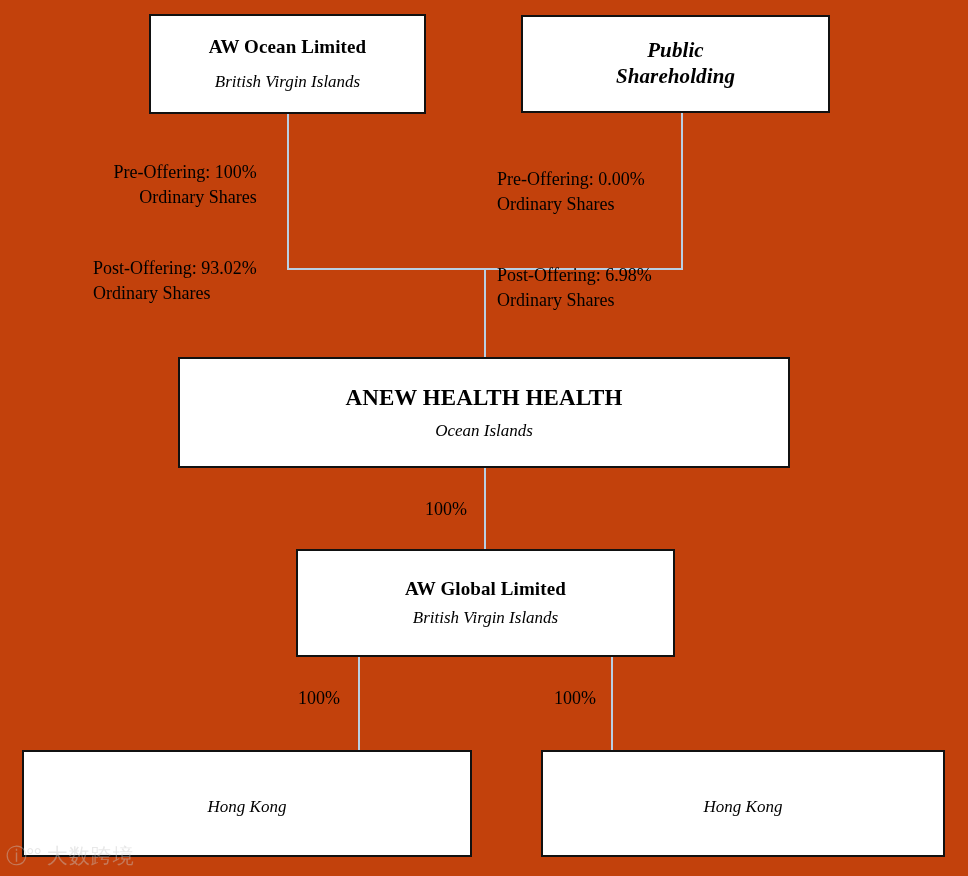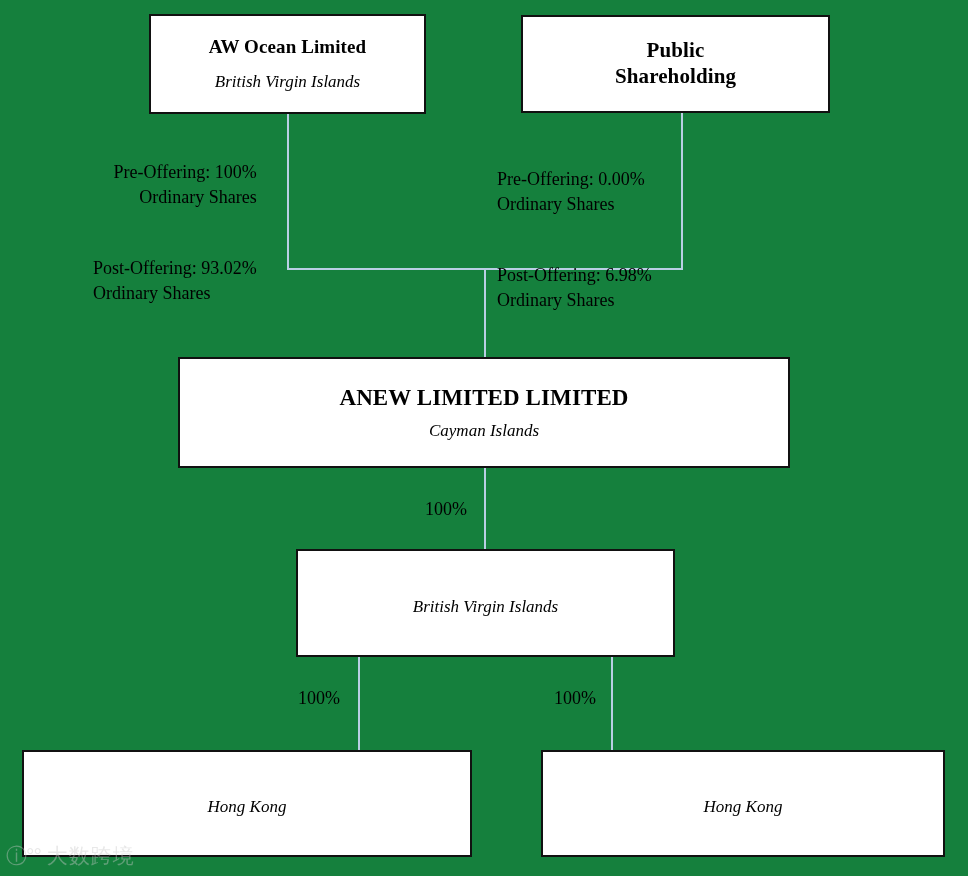--- a/index.html
+++ b/index.html
@@ -8,21 +8,21 @@
     background: #ffffff;
   }
   body {
     font-family: "Liberation Serif", "DejaVu Serif", serif;
     color: #000000;
   }
   #chart-canvas {
     position: relative;
     width: 968px;
     height: 876px;
-    background: #15803d;
+    background: #c2410c;
     overflow: hidden;
   }
 
   
   .entity-box {
     position: absolute;
     box-sizing: border-box;
     background: #ffffff;
     border: 2px solid #111111;
     display: flex;
@@ -40,21 +40,21 @@
   .entity-jurisdiction {
     font-style: italic;
     line-height: 1.25;
   }
 
   
   #box-aw-ocean        { left: 149px; top: 14px;  width: 277px; height: 100px; }
   #box-aw-ocean .entity-name         { font-size: 19px; }
   #box-aw-ocean .entity-jurisdiction { font-size: 17px; margin-top: 13px; }
 
-  #box-public-shareholding { left: 521px; top: 15px; width: 309px; height: 98px; }
+  #box-public-shareholding { left: 521px; top: 15px; width: 309px; height: 98px; font-style: italic; }
   #box-public-shareholding .entity-name { font-size: 21px; }
 
   #box-anew-health     { left: 178px; top: 357px; width: 612px; height: 111px; }
   #box-anew-health .entity-name         { font-size: 23px; }
   #box-anew-health .entity-jurisdiction { font-size: 17px; margin-top: 8px; }
 
   #box-aw-global       { left: 296px; top: 549px; width: 379px; height: 108px; }
   #box-aw-global .entity-name         { font-size: 19px; }
   #box-aw-global .entity-jurisdiction { font-size: 17px; margin-top: 7px; }
 
@@ -165,27 +165,28 @@
   </div>
 
   <div class="ownership-label" id="label-public-terms">
     <div class="terms-block" style="white-space: pre-line;">Pre-Offering: 0.00%
 Ordinary Shares</div>
     <div class="terms-block" style="white-space: pre-line;">Post-Offering: 6.98%
 Ordinary Shares</div>
   </div>
 
   <div class="entity-box" id="box-anew-health">
-    <div class="entity-name">ANEW LIMITED LIMITED</div>
-    <div class="entity-jurisdiction">Cayman Islands</div>
+    <div class="entity-name">ANEW HEALTH HEALTH</div>
+    <div class="entity-jurisdiction">Ocean Islands</div>
   </div>
 
   <div class="pct-label" id="pct-anew-global">100%</div>
 
   <div class="entity-box" id="box-aw-global">
+    <div class="entity-name">AW Global Limited</div>
     <div class="entity-jurisdiction">British Virgin Islands</div>
   </div>
 
   <div class="pct-label" id="pct-global-left">100%</div>
   <div class="pct-label" id="pct-global-right">100%</div>
 
   <div class="entity-box" id="box-vg-zenith">
     <div class="entity-jurisdiction">Hong Kong</div>
   </div>
 

